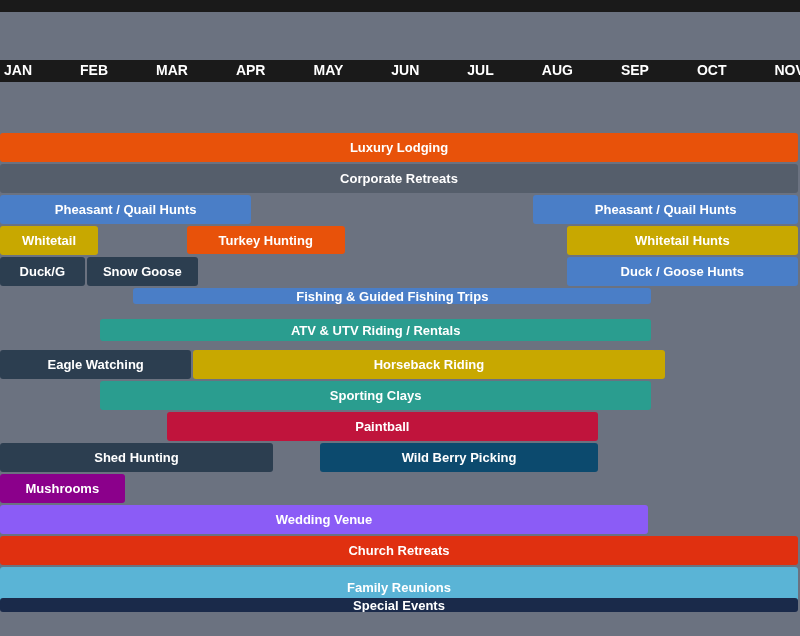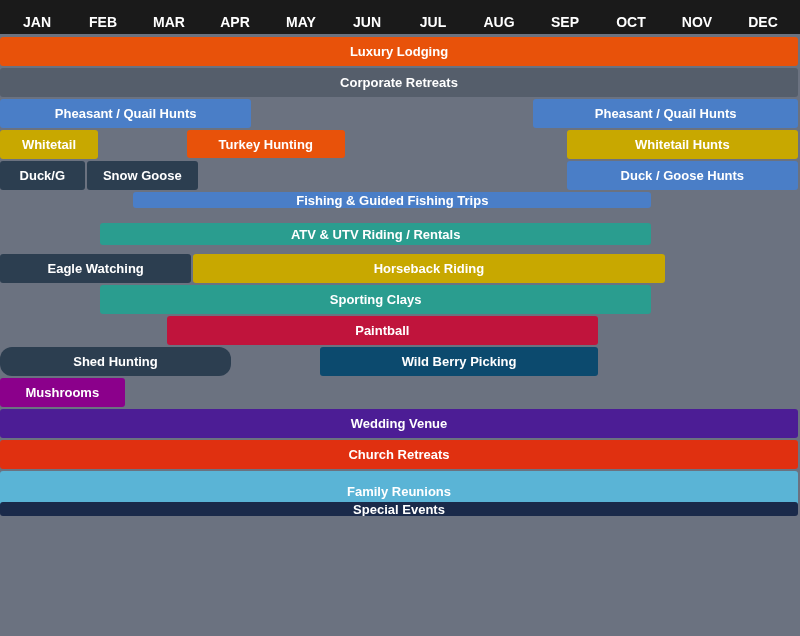--- a/index.html
+++ b/index.html
@@ -1,15 +1,15 @@
 <!DOCTYPE html>
 <html><head>
   <meta charset="utf-8">
   <style>
-    * { margin: 0; padding: 0; box-sizing: border-box; }
+    * { margin: 0; padding: 0; box-sizing: border-box; gap: 48px; }
     body {
       width: 800px;
       height: 636px;
       overflow: hidden;
       font-family: Arial, sans-serif;
       background: #6b7280;
     }
 
     .calendar {
       width: 800px;
@@ -96,21 +96,21 @@
       <div class="bar" style="left: 566.667px; width: 231.333px; top: 96px; background-color: rgb(200, 168, 0); height: 29px;">Whitetail Hunts</div>
       <div class="bar" style="left: 0px; width: 84.6667px; top: 127px; background-color: rgb(44, 62, 80); height: 29px;">Duck/G</div>
       <div class="bar" style="left: 86.6667px; width: 111.333px; top: 127px; background-color: rgb(44, 62, 80); height: 29px;">Snow Goose</div>
       <div class="bar" style="left: 566.667px; width: 231.333px; top: 127px; background-color: rgb(74, 126, 199); height: 29px;">Duck / Goose Hunts</div>
       <div class="bar" style="left: 133.333px; width: 518px; top: 158px; background-color: rgb(74, 126, 199); height: 16px;">Fishing &amp; Guided Fishing Trips</div>
       <div class="bar" style="left: 100px; width: 551.333px; top: 189px; background-color: rgb(42, 157, 143); height: 22px;">ATV &amp; UTV Riding / Rentals</div>
       <div class="bar" style="left: 0px; width: 191.333px; top: 220px; background-color: rgb(44, 62, 80); height: 29px;">Eagle Watching</div>
       <div class="bar" style="left: 193.333px; width: 471.333px; top: 220px; background-color: rgb(200, 168, 0); height: 29px;">Horseback Riding</div>
       <div class="bar" style="left: 100px; width: 551.333px; top: 251px; background-color: rgb(42, 157, 143); height: 29px;">Sporting Clays</div>
       <div class="bar" style="left: 166.667px; width: 431.333px; top: 282px; background-color: rgb(192, 20, 60); height: 29px;">Paintball</div>
-      <div class="bar" style="left: 0px; width: 231px; top: 313px; background-color: rgb(44, 62, 80); height: 29px; border-radius: 12px;">Shed Hunting</div>
+      <div class="bar" style="left: 0px; width: 273px; top: 313px; background-color: rgb(44, 62, 80); height: 29px;">Shed Hunting</div>
       <div class="bar" style="left: 320px; width: 278px; top: 313px; background-color: #0c4a6e; height: 29px;">Wild Berry Picking</div>
       <div class="bar" style="left: 0px; width: 124.667px; top: 344px; background-color: rgb(139, 0, 139); height: 29px;">Mushrooms</div>
-      <div class="bar" style="left: 0px; width: 798px; top: 375px; background-color: #4c1d95; height: 29px;">Wedding Venue</div>
+      <div class="bar" style="left: 0px; width: 648px; top: 375px; background-color: #8b5cf6; height: 29px;">Wedding Venue</div>
       <div class="bar" style="left: 0px; width: 798px; top: 406px; background-color: rgb(224, 48, 16); height: 29px;">Church Retreats</div>
       <div class="bar" style="left: 0px; width: 798px; top: 437px; background-color: rgb(90, 180, 214); height: 40px;">Family Reunions</div>
       <div class="bar" style="left: 0px; width: 798px; top: 468px; background-color: rgb(26, 42, 74); height: 14px;">Special Events</div>
     </div>
 </div>
 
 </body></html>

